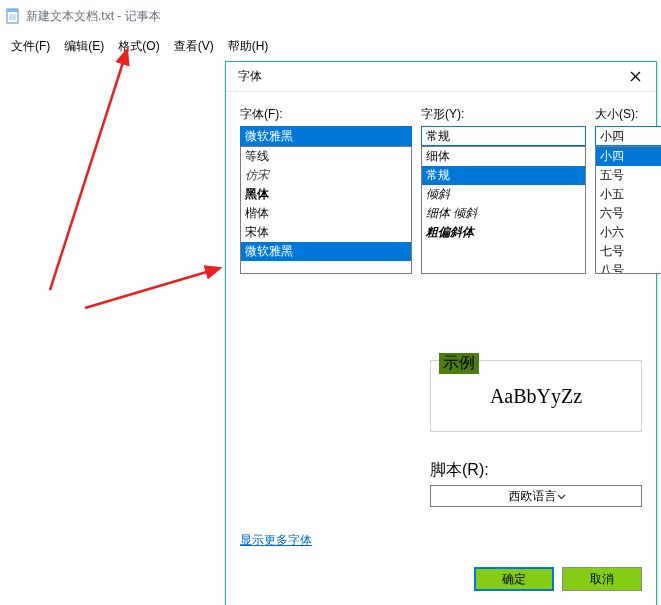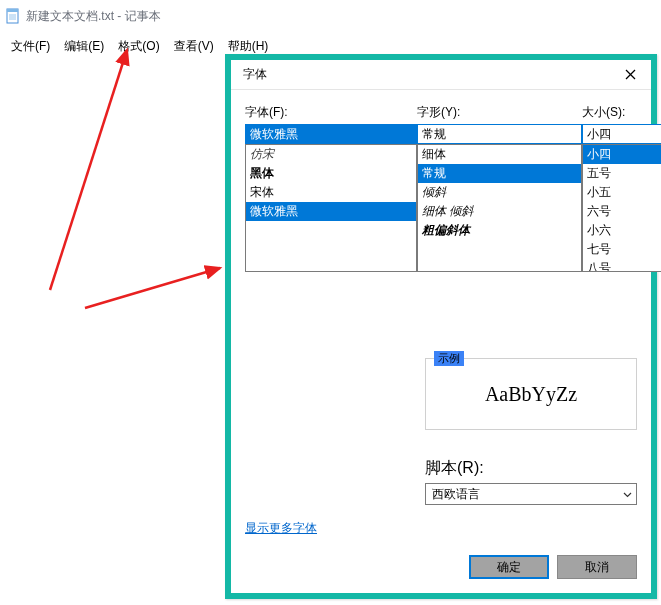--- a/index.html
+++ b/index.html
@@ -6,59 +6,59 @@
   body { font-family: "Microsoft YaHei", Arial, sans-serif; font-size: 12px; color: #000; background: #fff; width: 661px; height: 605px; position: relative; overflow: hidden; }
   
   
   .notepad-titlebar { display: flex; align-items: center; height: 26px; padding: 16px 6px; gap: 6px; background: #fff; }
   .notepad-icon { width: 14px; height: 16px; display: inline-block; }
   .notepad-title { color: #6a6f79; font-size: 12px; }
   .menubar { display: flex; gap: 0; padding: 4px 0 6px 4px; border-bottom: 0px solid #e5e5e5; }
   .menubar span { padding: 2px 7px; cursor: default; font-size: 12px; color: #000; }
   
   
-  .dialog { position: absolute; left: 225px; top: 54px; width: 432px; height: 545px; background: #fff; border: 6px solid #14b8a6; box-shadow: 1px 1px 2px rgba(0,0,0,0.15); }
+  .dialog { position: absolute; left: 225px; top: 61px; width: 432px; height: 545px; background: #fff; border: 1px solid #14b8a6; box-shadow: 1px 1px 2px rgba(0,0,0,0.15); }
   .dialog-titlebar { display: flex; justify-content: space-between; align-items: center; height: 30px; padding: 0 6px 0 12px; border-bottom: 1px solid #e5e5e5; }
   .dialog-title { font-size: 12px; color: #000; }
   .dialog-close { width: 30px; height: 24px; display: flex; align-items: center; justify-content: center; font-size: 14px; cursor: pointer; }
   .dialog-body { padding: 14px 14px 12px 14px; }
   
-  .field-row { display: flex; gap: 0; margin-bottom: 14px; }
+  .field-row { display: flex; gap: 9px; margin-bottom: 14px; }
   .field { display: flex; flex-direction: column; }
   .field-font { flex: 0 0 172px; }
   .field-style { flex: 0 0 138px; }
   .field-size { flex: 0 0 68px; }
   .field label { font-size: 12px; margin-bottom: 3px; }
   .field input { border: 1px solid #0078d7; padding: 2px 4px; font-size: 12px; height: 20px; font-family: inherit; outline: none; }
   .field input.active-input { background: #0078d7; color: #fff; }
   .listbox { border: 1px solid #7a7a7a; background: #fff; margin-top: 0; overflow-y: scroll; position: relative; }
   .listbox-font { height: 128px; }
   .listbox-style { height: 128px; }
   .listbox-size { height: 128px; }
   .listbox div { padding: 1px 4px; font-size: 12px; cursor: pointer; line-height: 17px; white-space: nowrap; }
   .listbox .sel { background: #0078d7; color: #fff; }
   .listbox .grey { color: #404040; font-style: italic; }
   .listbox .bold { font-weight: bold; }
   .listbox .italic { font-style: italic; }
   .listbox .boldit { font-weight: bold; font-style: italic; }
   
   .sample-group { position: absolute; right: 14px; top: 298px; width: 212px; }
   .sample-box { border: 1px solid #d0d0d0; position: relative; height: 72px; }
-  .sample-label { position: absolute; top: -8px; left: 8px; background: #3b82f6; padding: 0 4px; font-size: 11px; font-family: Liberation Serif, serif; }
+  .sample-label { position: absolute; top: -8px; left: 8px; background: #4d7c0f; padding: 0 4px; font-size: 16px; font-family: Liberation Serif, serif; }
   .sample-text { display: flex; align-items: center; justify-content: center; height: 100%; font-size: 20px; font-family: Liberation Serif, serif; }
   
   .script-group { position: absolute; right: 14px; top: 398px; width: 212px; }
   .script-label { font-size: 16px; margin-bottom: 4px; display: block; }
-  .combo { display: flex; align-items: center; justify-content: space-between; border: 1px solid #7a7a7a; height: 22px; padding: 0 4px 0 6px; font-size: 12px; cursor: pointer; background: #fff; }
+  .combo { display: flex; align-items: center; justify-content: center; border: 1px solid #7a7a7a; height: 22px; padding: 0 4px 0 6px; font-size: 12px; cursor: pointer; background: #fff; }
   .combo .chev { font-size: 10px; color: #333; }
   
   .link-more { position: absolute; left: 14px; bottom: 56px; color: #0066cc; text-decoration: underline; font-size: 12px; cursor: pointer; }
   
   .dialog-buttons { position: absolute; right: 14px; bottom: 14px; display: flex; gap: 8px; }
-  .dialog-buttons button { width: 80px; height: 24px; border: 1px solid #888; background: #a3a3a3; font-size: 12px; font-family: inherit; cursor: pointer; text-align: center; }
+  .dialog-buttons button { width: 80px; height: 24px; border: 1px solid #888; background: #84cc16; font-size: 12px; font-family: inherit; cursor: pointer; text-align: center; }
   .dialog-buttons button.primary { outline: 2px solid #0078d7; outline-offset: -2px; }
   
   
   .arrow-svg { position: absolute; pointer-events: none; }
   
   ::-webkit-scrollbar { width: 17px; }
   ::-webkit-scrollbar-track { background: #f0f0f0; }
   ::-webkit-scrollbar-thumb { background: #c0c0c0; }
   ::-webkit-scrollbar-button { background: #f0f0f0; height: 17px; }
 </style>
@@ -113,22 +113,24 @@
         </svg>
     </span>
   </div>
   <div class="dialog-body">
     <div class="field-row">
 
       <div class="field field-font">
         <label>字体(F):</label>
         <input class="active-input" value="微软雅黑" style="">
         <div class="listbox listbox-font">
+          <div>等线</div>
           <div class="grey">仿宋</div>
           <div class="bold">黑体</div>
+          <div style="font-family:KaiTi,cursive">楷体</div>
           <div style="font-family:SimSun">宋体</div>
           <div class="sel">微软雅黑</div>
         </div>
       </div>
 
       <div class="field field-style">
         <label>字形(Y):</label>
         <input value="常规" style="">
         <div class="listbox listbox-style">
           <div>细体</div>

